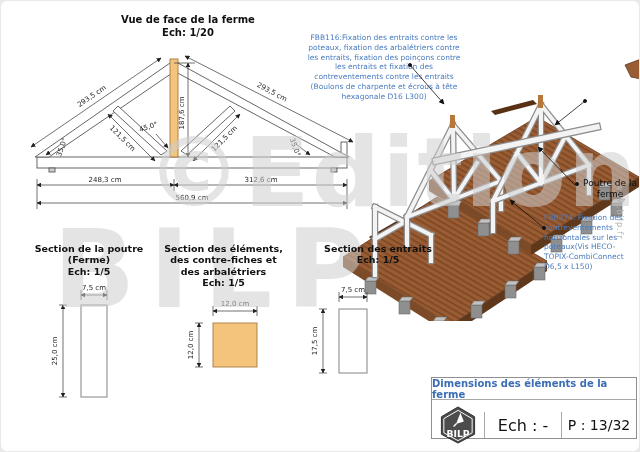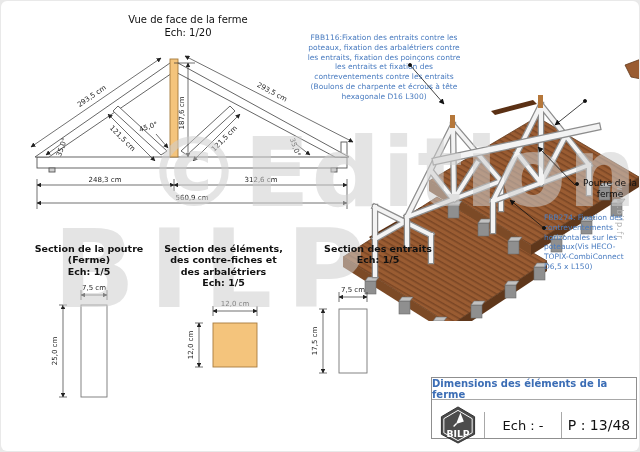--- a/index.html
+++ b/index.html
@@ -1,41 +1,41 @@
 <!DOCTYPE html>
 <html><head>
 <meta charset="utf-8">
 <style>
   html,body{margin:0;padding:0;}
   body{width:640px;height:452px;position:relative;background:#e9e9e9;
        font-family:"DejaVu Sans", sans-serif;}
   .page{position:absolute;inset:1px;background:#ffffff;border-radius:6px;overflow:hidden;}
   .abs{position:absolute;}
-  .view-title{font-weight:normal;font-size:10px;color:#111;text-align:center;line-height:1.25;z-index:6;}
+  .view-title{font-weight:bold;font-size:10px;color:#111;text-align:center;line-height:1.25;z-index:6;}
   .sec-title{font-weight:bold;font-size:9.5px;color:#111;text-align:center;line-height:1.2;z-index:6;}
   .blue-note{color:#4a7cc0;font-size:7.5px;line-height:1.3;z-index:6;}
   .black-note{color:#111;font-size:9px;line-height:1.2;z-index:6;}
   svg{position:absolute;z-index:2;}
   svg text{font-family:"DejaVu Sans", sans-serif;}
   .dim-t{font-size:7px;fill:#222;}
   .ang-t{font-size:7px;fill:#222;}
   .wm{position:absolute;font-weight:bold;color:rgba(206,206,206,0.55);z-index:5;pointer-events:none;white-space:nowrap;}
   .wm1{left:145px;top:116px;font-size:96px;letter-spacing:2px;}
   .wm2{left:52px;top:206px;font-size:108px;letter-spacing:14px;}
   .wm-site{position:absolute;left:614px;top:183px;writing-mode:vertical-rl;font-size:8px;
            color:#b3b3b3;letter-spacing:1px;z-index:5;}
   
   .tblock{position:absolute;left:430px;top:376px;width:204px;height:60px;border:1px solid #8f8f8f;
           background:#fff;z-index:6;display:flex;flex-direction:column;gap:12px;}
   .tb-title{height:21px;border-bottom:1px solid #a8a8a8;display:flex;align-items:center;justify-content:center;
             color:#3b6db5;font-weight:bold;font-size:10px;}
   .tb-row{flex:1;display:flex;}
   .tb-logo{width:52px;border-right:1px solid #a8a8a8;display:flex;align-items:center;justify-content:center;}
   .tb-ech{flex:1;border-right:1px solid #a8a8a8;display:flex;align-items:center;justify-content:center;
-          font-size:13px;color:#111;}
+          font-size:16px;color:#111;}
   .tb-page{width:74px;display:flex;align-items:center;justify-content:center;font-size:14px;color:#111;}
   .leaders{z-index:7;pointer-events:none;}
 </style>
 </head>
 <body>
 
 <div class="page">
 
   <div class="abs view-title" style="left:92px;top:13px;width:190px;">
     <div>Vue de face de la ferme</div>
@@ -276,17 +276,17 @@
           <polygon points="19,2 36,12 36,30 19,39 2,30 2,12" fill="#4c4c4c" stroke="#2e2e2e" stroke-width="1"></polygon>
           <polygon points="19,5.5 33.5,14 33.5,28.5 19,36.5 4.5,28.5 4.5,14" fill="none" stroke="#ffffff" stroke-width="1"></polygon>
           <g>
             <polygon points="21.5,8 25,17 17,19.5" fill="#ffffff"></polygon>
             <line x1="17.5" y1="19" x2="14.5" y2="22" stroke="#ffffff" stroke-width="1.4"></line>
           </g>
           <text x="19" y="32.5" text-anchor="middle" font-size="9.5" font-weight="bold" fill="#ffffff">BILP</text>
         </svg>
       </div>
       <div class="tb-ech">Ech : -</div>
-      <div class="tb-page">P : 13/48</div>
+      <div class="tb-page">P : 13/32</div>
     </div>
   </div>
 
 </div>
 
 </body></html>

